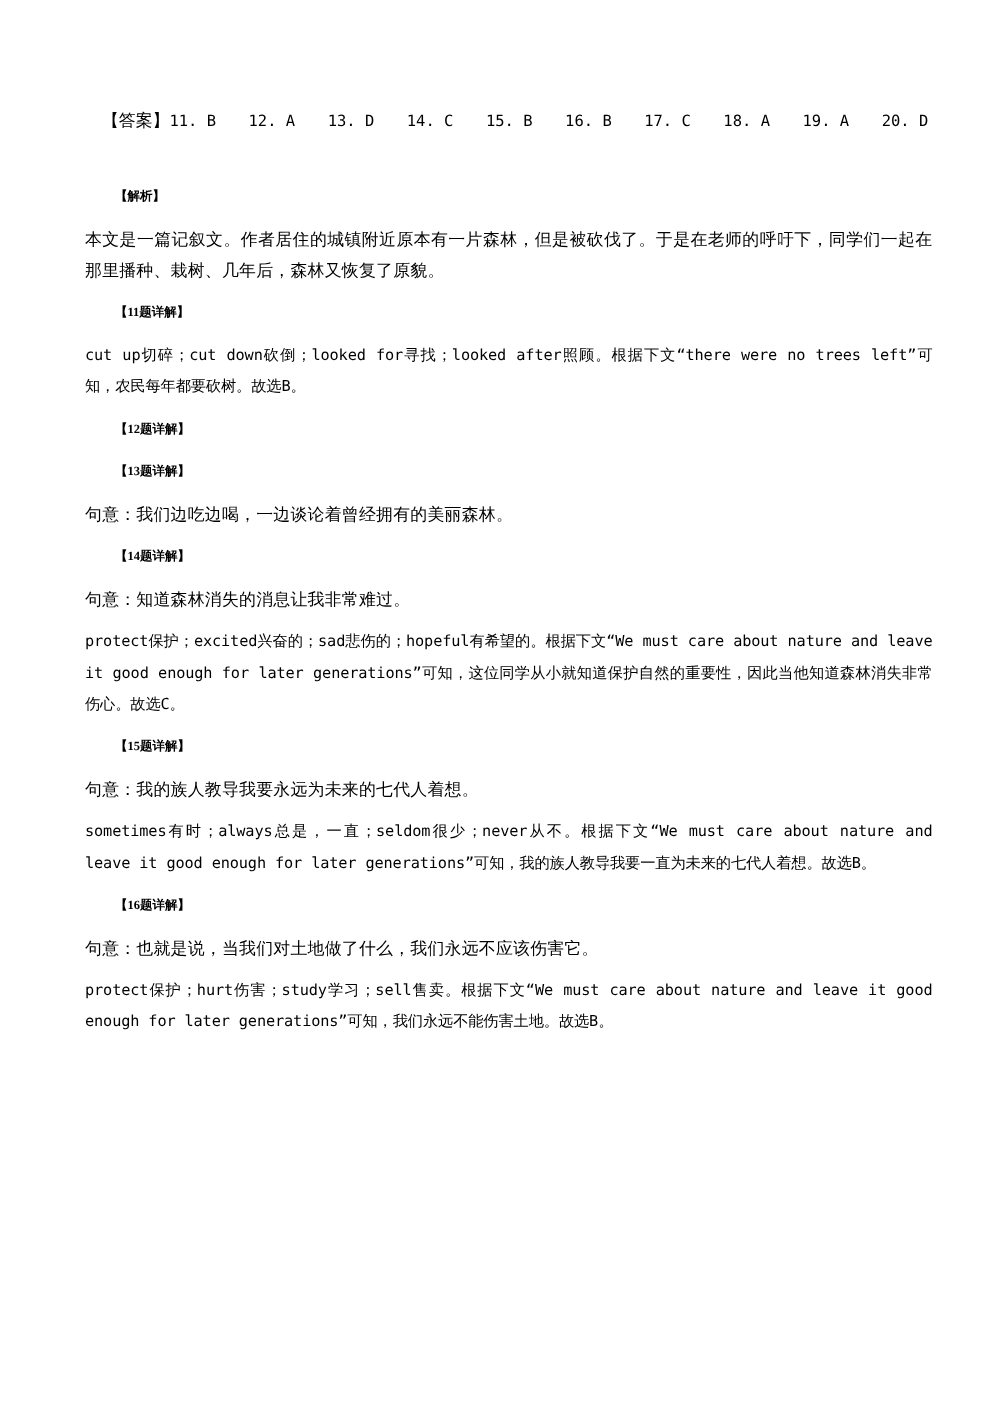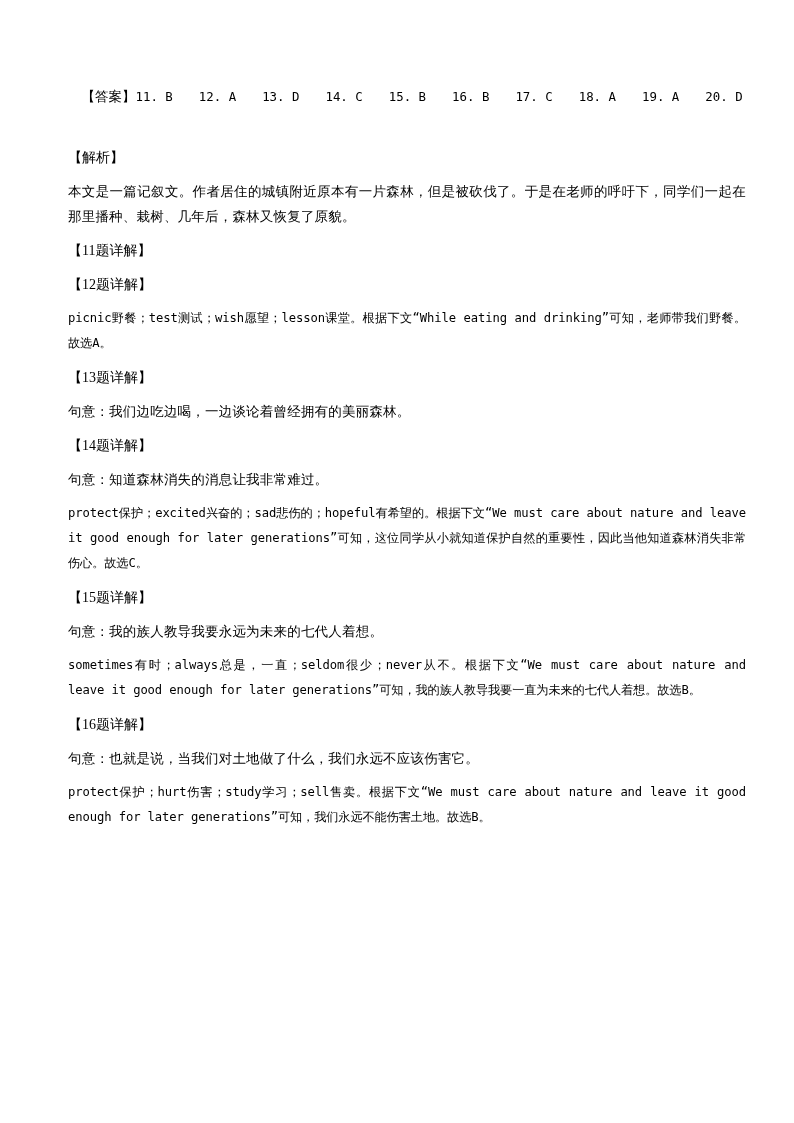--- a/index.html
+++ b/index.html
@@ -34,23 +34,24 @@
   
   .en {
     font-family: "DejaVu Sans Mono", "Liberation Mono", monospace;
     font-size: 12.2px;
     line-height: 25px;
     text-align: justify;
     letter-spacing: -0.1px;
   }
   .heading {
     font-family: "Liberation Serif", "DejaVu Serif", serif;
-    font-size: 14px;
+    font-size: 10px;
     line-height: 25px;
-    font-weight: normal;
+    font-weight: bold;
+    margin-left: 24px;
   }
   .answers {
     font-family: "Liberation Serif", "DejaVu Serif", serif;
     font-size: 13.5px;
     line-height: 26px;
     white-space: pre-wrap;
   }
   .answers .lead {
     font-family: "Liberation Serif", "DejaVu Serif", serif;
   }
@@ -74,25 +75,25 @@
   <div class="block answers">
     <span class="lead">【答案】</span><span class="ans-item">11. B</span><span class="gap"></span><span class="ans-item">12. A</span><span class="gap"></span><span class="ans-item">13. D</span><span class="gap"></span><span class="ans-item">14. C</span><span class="gap"></span><span class="ans-item">15. B</span><span class="gap"></span><span class="ans-item">16. B</span><span class="gap"></span><span class="ans-item">17. C</span><span class="gap"></span><span class="ans-item">18. A</span><span class="gap"></span><span class="ans-item">19. A</span><span class="gap"></span><span class="ans-item">20. D</span>
   </div>
 
   <div class="block heading">【解析】</div>
 
   <div class="block cn">本文是一篇记叙文。作者居住的城镇附近原本有一片森林，但是被砍伐了。于是在老师的呼吁下，同学们一起在那里播种、栽树、几年后，森林又恢复了原貌。</div>
 
   <div class="sec">
     <div class="block heading">【11题详解】</div>
+    <div class="block en">cut up切碎；cut down砍倒；looked for寻找；looked after照顾。根据下文“there were no trees left”可知，农民每年都要砍树。故选B。</div>
   </div>
 
   <div class="sec">
     <div class="block heading">【12题详解】</div>
-    <div class="block en">picnic野餐；test测试；wish愿望；lesson课堂。根据下文“While eating and drinking”可知，老师带我们野餐。故选A。</div>
   </div>
 
   <div class="sec">
     <div class="block heading">【13题详解】</div>
     <div class="block cn">句意：我们边吃边喝，一边谈论着曾经拥有的美丽森林。</div>
   </div>
 
   <div class="sec">
     <div class="block heading">【14题详解】</div>
     <div class="block cn">句意：知道森林消失的消息让我非常难过。</div>

